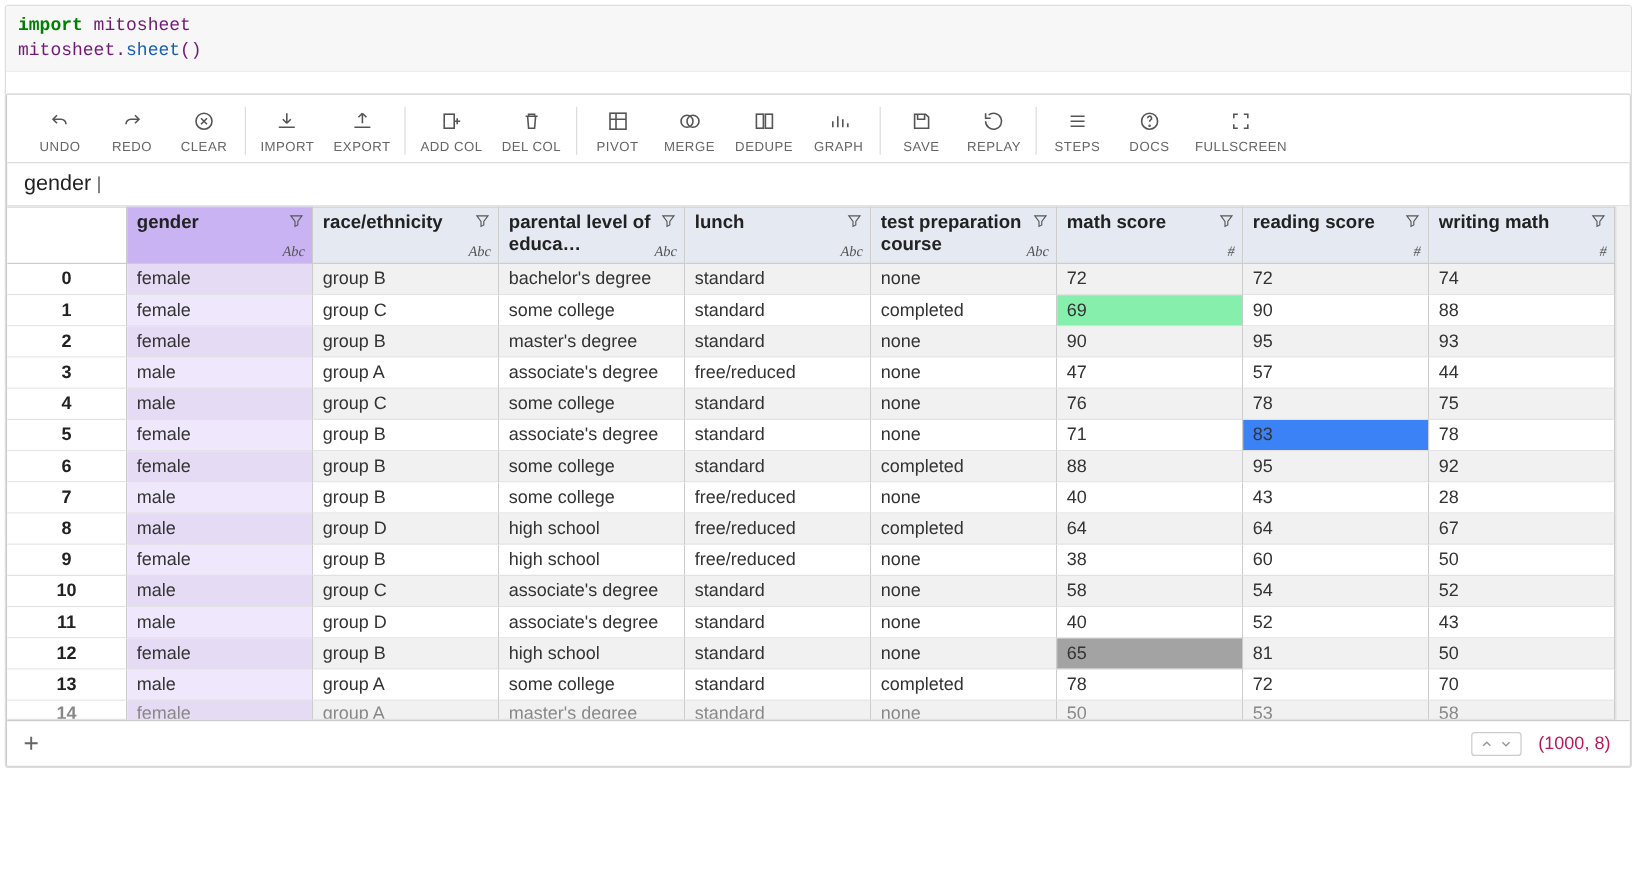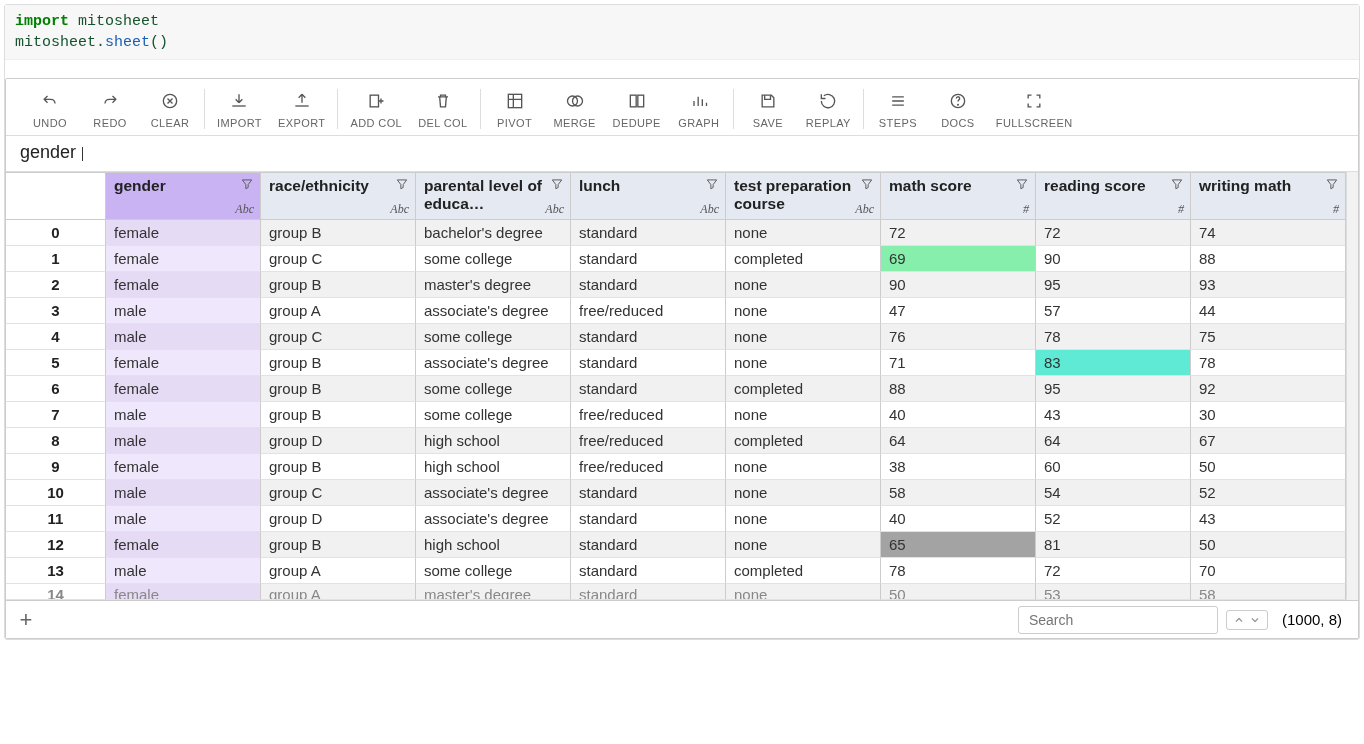--- a/index.html
+++ b/index.html
@@ -18,21 +18,21 @@
     padding: 6px 10px;
     font-family: "SFMono-Regular", Consolas, "Liberation Mono", Menlo, monospace;
     font-size: 15px;
     line-height: 1.4;
     background: #f7f7f7;
     border-bottom: 1px solid #eee;
     white-space: pre;
   }
   .kw-green { color: #008000; font-weight: bold; }
   .kw-blue { color: #1a5fb4; }
-  .kw-black { color: #14532d; }
+  .kw-black { color: #701a75; }
 
   .mito-container {
     margin: 18px 0 0 0;
     border: 1px solid #ccc;
     border-radius: 2px;
   }
 
   
   .toolbar {
     display: flex;
@@ -205,21 +205,21 @@
   .nav-arrows {
     border: 1px solid #ccc;
     border-radius: 3px;
     padding: 3px 6px;
     display: flex;
     gap: 4px;
     color: #888;
   }
   .shape-info {
     font-size: 15px;
-    color: #000000;
+    color: #be185d;
     padding: 0 6px;
   }
 
   .scroll-gutter {
      width: 12px;
      background: #f2f2f2;
      border-left: 1px solid #ddd;
   }
   svg { display: block; }
 </style>
@@ -518,40 +518,40 @@
             <div class="data-cell" style="background:#f1f1f1">76</div>
             <div class="data-cell" style="background:#f1f1f1">78</div>
             <div class="data-cell" style="background:#f1f1f1">75</div>
             <div class="idx-cell">5</div>
             <div class="data-cell" style="background:#efe7fb">female</div>
             <div class="data-cell" style="background:#fff">group B</div>
             <div class="data-cell" style="background:#fff">associate's degree</div>
             <div class="data-cell" style="background:#fff">standard</div>
             <div class="data-cell" style="background:#fff">none</div>
             <div class="data-cell" style="background:#fff">71</div>
-            <div class="data-cell" style="background:#5eead4">83</div>
+            <div class="data-cell" style="background:#3b82f6">83</div>
             <div class="data-cell" style="background:#fff">78</div>
             <div class="idx-cell">6</div>
             <div class="data-cell" style="background:#e6dbf5">female</div>
             <div class="data-cell" style="background:#f1f1f1">group B</div>
             <div class="data-cell" style="background:#f1f1f1">some college</div>
             <div class="data-cell" style="background:#f1f1f1">standard</div>
             <div class="data-cell" style="background:#f1f1f1">completed</div>
             <div class="data-cell" style="background:#f1f1f1">88</div>
             <div class="data-cell" style="background:#f1f1f1">95</div>
             <div class="data-cell" style="background:#f1f1f1">92</div>
             <div class="idx-cell">7</div>
             <div class="data-cell" style="background:#efe7fb">male</div>
             <div class="data-cell" style="background:#fff">group B</div>
             <div class="data-cell" style="background:#fff">some college</div>
             <div class="data-cell" style="background:#fff">free/reduced</div>
             <div class="data-cell" style="background:#fff">none</div>
             <div class="data-cell" style="background:#fff">40</div>
             <div class="data-cell" style="background:#fff">43</div>
-            <div class="data-cell" style="background:#fff">30</div>
+            <div class="data-cell" style="background:#fff">28</div>
             <div class="idx-cell">8</div>
             <div class="data-cell" style="background:#e6dbf5">male</div>
             <div class="data-cell" style="background:#f1f1f1">group D</div>
             <div class="data-cell" style="background:#f1f1f1">high school</div>
             <div class="data-cell" style="background:#f1f1f1">free/reduced</div>
             <div class="data-cell" style="background:#f1f1f1">completed</div>
             <div class="data-cell" style="background:#f1f1f1">64</div>
             <div class="data-cell" style="background:#f1f1f1">64</div>
             <div class="data-cell" style="background:#f1f1f1">67</div>
             <div class="idx-cell">9</div>
@@ -611,21 +611,20 @@
           </div>
       </div>
       <div class="scroll-gutter"></div>
     </div>
 
     <div class="footer">
       <div class="foot-add">
         <span>+</span>
       </div>
       <div class="foot-spacer"></div>
-      <input class="search-box" placeholder="Search" style="">
       <div class="nav-arrows">
         <span>
             <svg width="12" height="12" viewBox="0 0 24 24" fill="none" stroke="#999" stroke-width="2.5">
               <path d="M6 15l6-6 6 6"></path>
             </svg>
           </span>
         <span>
             <svg width="12" height="12" viewBox="0 0 24 24" fill="none" stroke="#999" stroke-width="2.5">
               <path d="M6 9l6 6 6-6"></path>
             </svg>

